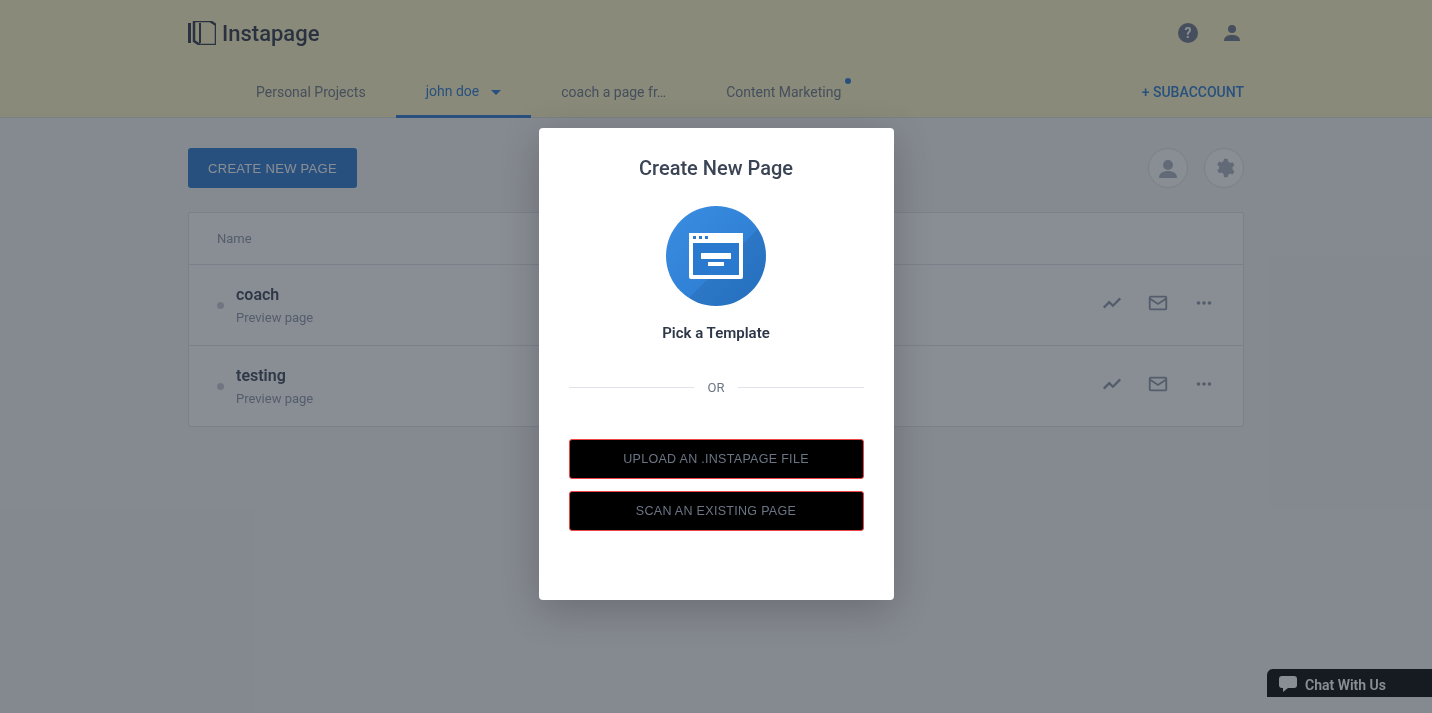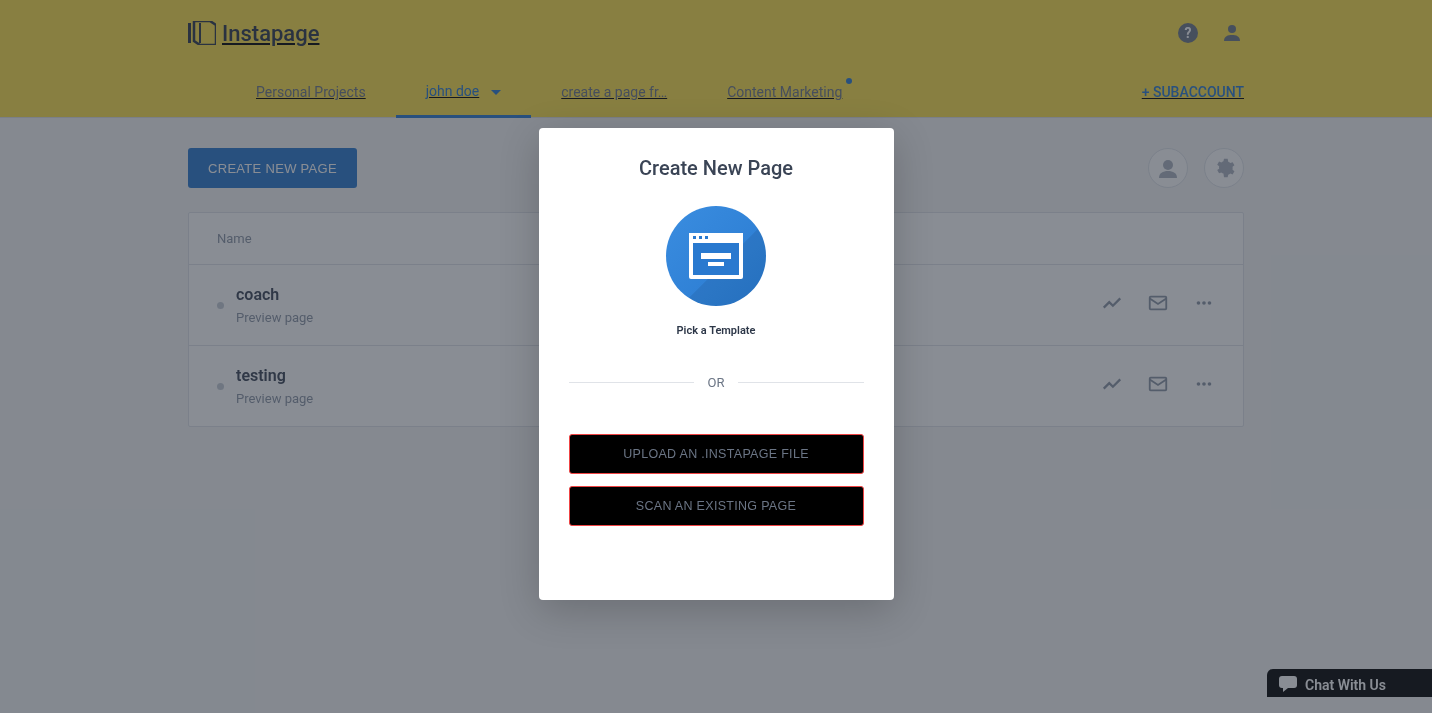--- a/index.html
+++ b/index.html
@@ -9,24 +9,23 @@
     }
     body {
       font-family: -apple-system, BlinkMacSystemFont, "Segoe UI", Roboto, Helvetica, Arial, sans-serif;
       background: #f5f6f7;
       width: 1432px;
       height: 713px;
       position: relative;
       overflow: hidden;
     }
     .header {
-      background: #fde047;
+      background: #fef9c3;
       border-bottom: 1px solid #e0e0e0;
       height: 118px;
-      text-decoration: underline;
     }
     .header-top {
       height: 66px;
       display: flex;
       align-items: center;
       justify-content: space-between;
       padding: 0 188px 0 188px;
     }
     .logo {
       display: flex;
@@ -284,21 +283,21 @@
       display: flex;
       flex-direction: column;
       justify-content: center;
       align-items: center;
       gap: 3px;
     }
     .tiw-body .bar1 { width: 30px; height: 6px; background: #fff; }
     .tiw-body .bar2 { width: 16px; height: 4px; background: #fff; }
     .template-label {
       color: #2d3748;
-      font-size: 11px;
+      font-size: 15px;
       font-weight: 600;
       margin-bottom: 38px;
     }
     .divider {
       width: 100%;
       display: flex;
       align-items: center;
       margin-bottom: 44px;
     }
     .divider::before, .divider::after {
@@ -384,21 +383,21 @@
       </div>
       <div class="nav-item active">
         <span>john doe</span>
         <span class="chev">
           <svg width="10" height="6" viewBox="0 0 10 6">
               <path d="M0 0 L5 5 L10 0" fill="#2979cf"></path>
             </svg>
         </span>
       </div>
       <div class="nav-item">
-        <span>create a page fr…</span>
+        <span>coach a page fr…</span>
       </div>
       <div class="nav-item">
         <span>Content Marketing</span>
         <span class="nav-dot"></span>
       </div>
     </div>
     <div class="subaccount">+ SUBACCOUNT</div>
   </div>
 </div>
 

